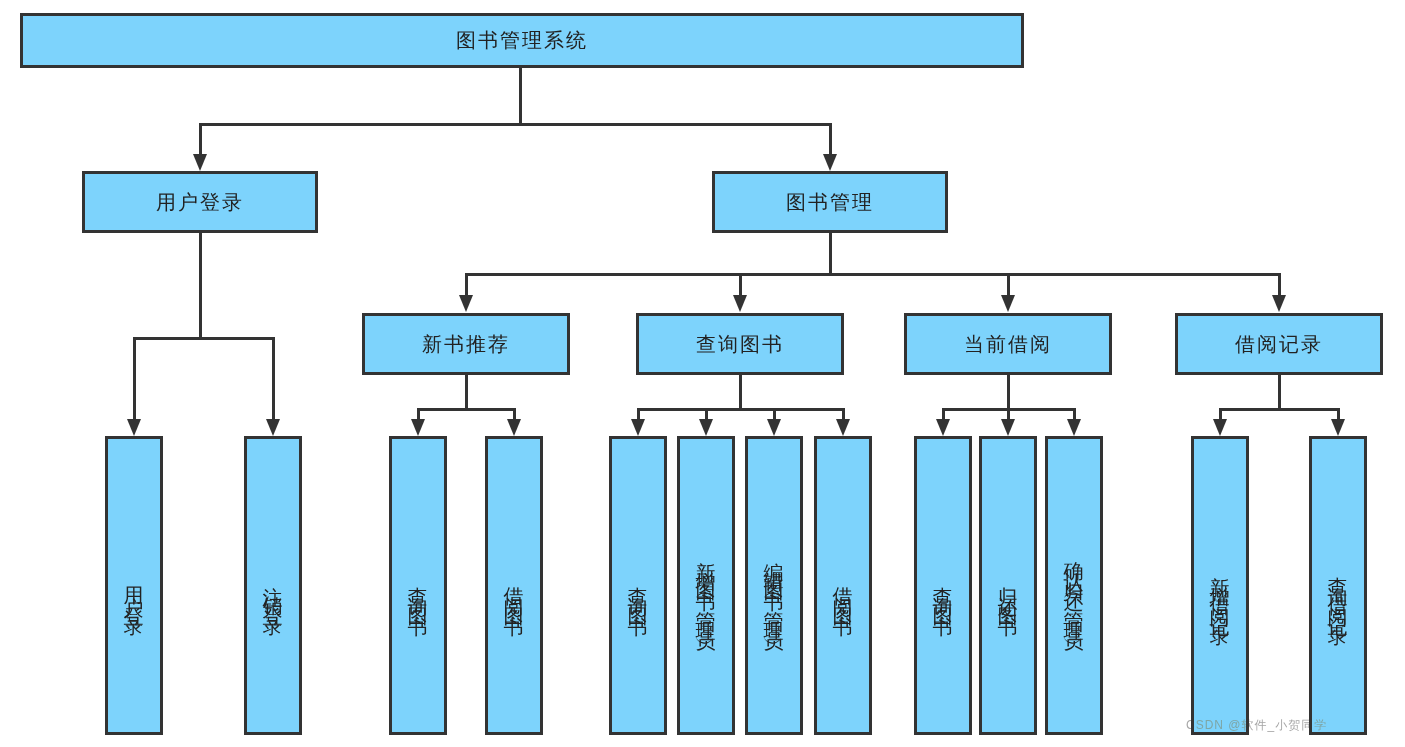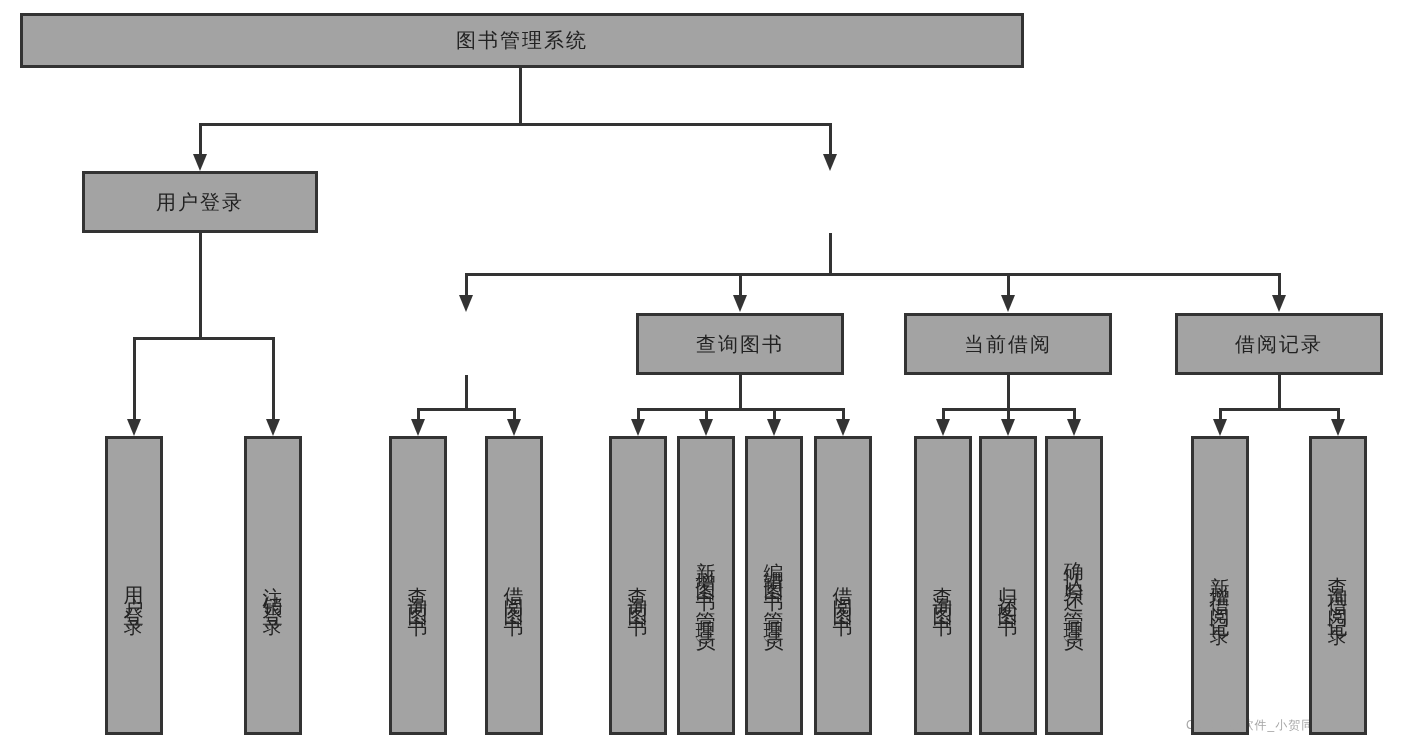--- a/index.html
+++ b/index.html
@@ -1,21 +1,21 @@
 <!DOCTYPE html>
 <html style="--line: #333333; --text: #222222; --watermark: #a6a6a6; --background: #ffffff;"><head>
 <meta charset="utf-8">
 <style>
   html,body{margin:0;padding:0;background:#fff;}
   .canvas{
     position:relative;width:1405px;height:747px;background:var(--background,#fff);
     font-family:"Liberation Sans",sans-serif;overflow:hidden;
   }
   .box{
-    position:absolute;background:#a3a3a3;border:3px solid var(--line,#333);
+    position:absolute;background:#7dd3fc;border:3px solid var(--line,#333);
     box-sizing:border-box;display:flex;align-items:center;justify-content:center;
   }
   .box-h span{
     font-size:20px;letter-spacing:2px;color:var(--text,#222);white-space:nowrap;
   }
   .box-v span{
     writing-mode:vertical-rl;text-orientation:mixed;
     font-size:20px;letter-spacing:10px;padding-top:10px;line-height:1.2;
     color:var(--text,#222);
   }
@@ -44,39 +44,45 @@
   <div class="vline" style="left:519px;top:68px;height:55px;"></div>
   <div class="hline" style="left:199px;top:123px;width:633px;"></div>
   <div class="vline" style="left:199px;top:123px;height:33px;"></div>
   <div class="arrow" style="left:193px;top:154px;"></div>
   <div class="vline" style="left:829px;top:123px;height:33px;"></div>
   <div class="arrow" style="left:823px;top:154px;"></div>
 
   <div class="box box-h" style="left:82px;top:171px;width:236px;height:62px;">
     <span>用户登录</span>
   </div>
+  <div class="box box-h" style="left:712px;top:171px;width:236px;height:62px;">
+    <span>图书管理</span>
+  </div>
 
   <div class="vline" style="left:199px;top:233px;height:106px;"></div>
   <div class="hline" style="left:133px;top:337px;width:142px;"></div>
   <div class="vline" style="left:133px;top:340px;height:79px;"></div>
   <div class="arrow" style="left:127px;top:419px;"></div>
   <div class="vline" style="left:272px;top:340px;height:79px;"></div>
   <div class="arrow" style="left:266px;top:419px;"></div>
 
   <div class="vline" style="left:829px;top:233px;height:43px;"></div>
   <div class="hline" style="left:465px;top:273px;width:816px;"></div>
   <div class="vline" style="left:465px;top:276px;height:20px;"></div>
   <div class="arrow" style="left:459px;top:295px;"></div>
   <div class="vline" style="left:739px;top:276px;height:20px;"></div>
   <div class="arrow" style="left:733px;top:295px;"></div>
   <div class="vline" style="left:1007px;top:276px;height:20px;"></div>
   <div class="arrow" style="left:1001px;top:295px;"></div>
   <div class="vline" style="left:1278px;top:276px;height:20px;"></div>
   <div class="arrow" style="left:1272px;top:295px;"></div>
 
+  <div class="box box-h" style="left:362px;top:313px;width:208px;height:62px;">
+    <span>新书推荐</span>
+  </div>
   <div class="box box-h" style="left:636px;top:313px;width:208px;height:62px;">
     <span>查询图书</span>
   </div>
   <div class="box box-h" style="left:1175px;top:313px;width:208px;height:62px;">
     <span>借阅记录</span>
   </div>
   <div class="box box-h" style="left:904px;top:313px;width:208px;height:62px;">
     <span>当前借阅</span>
   </div>
 

